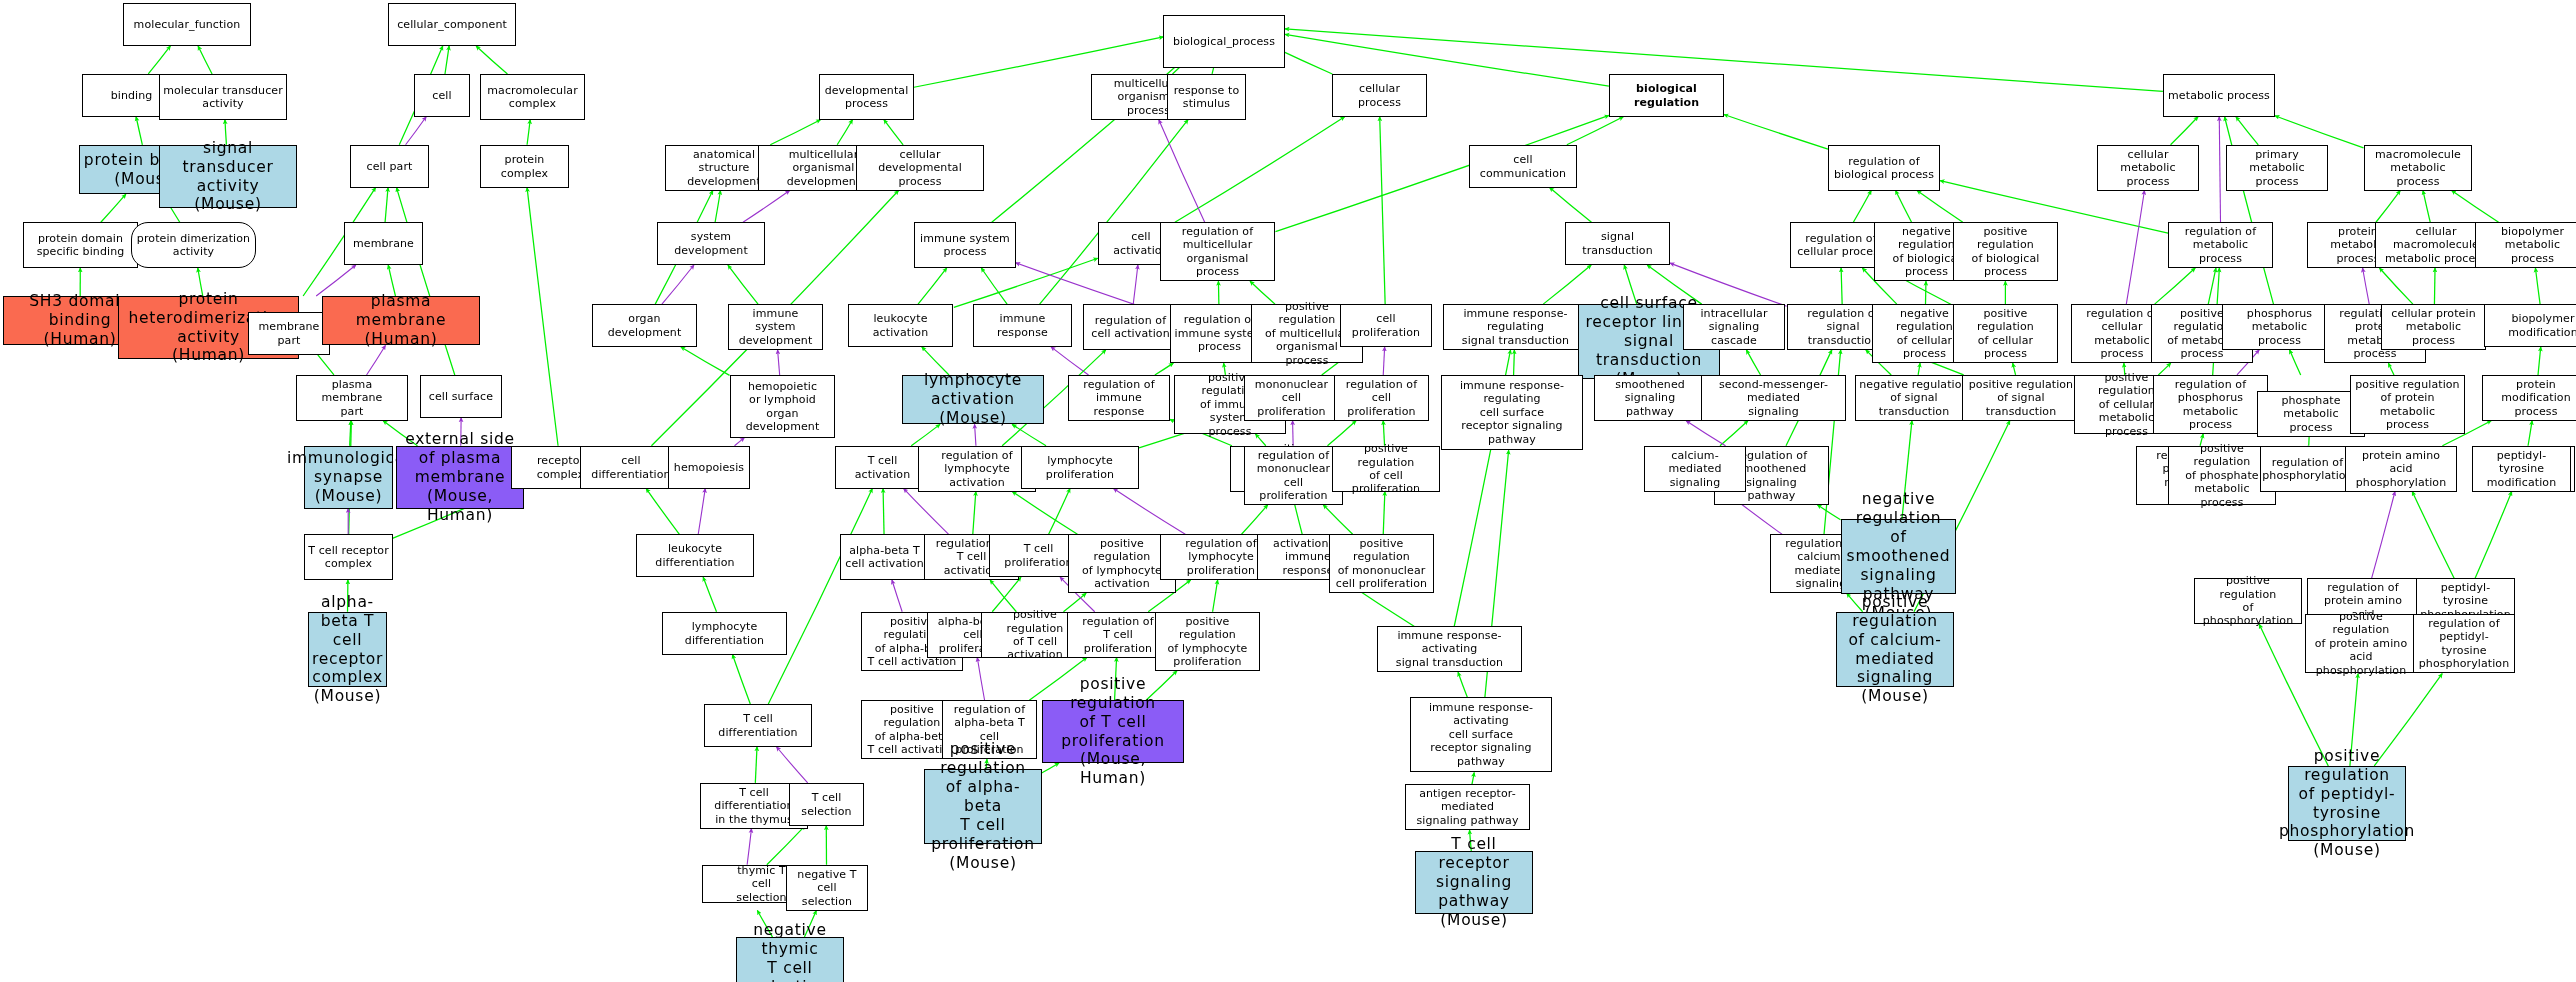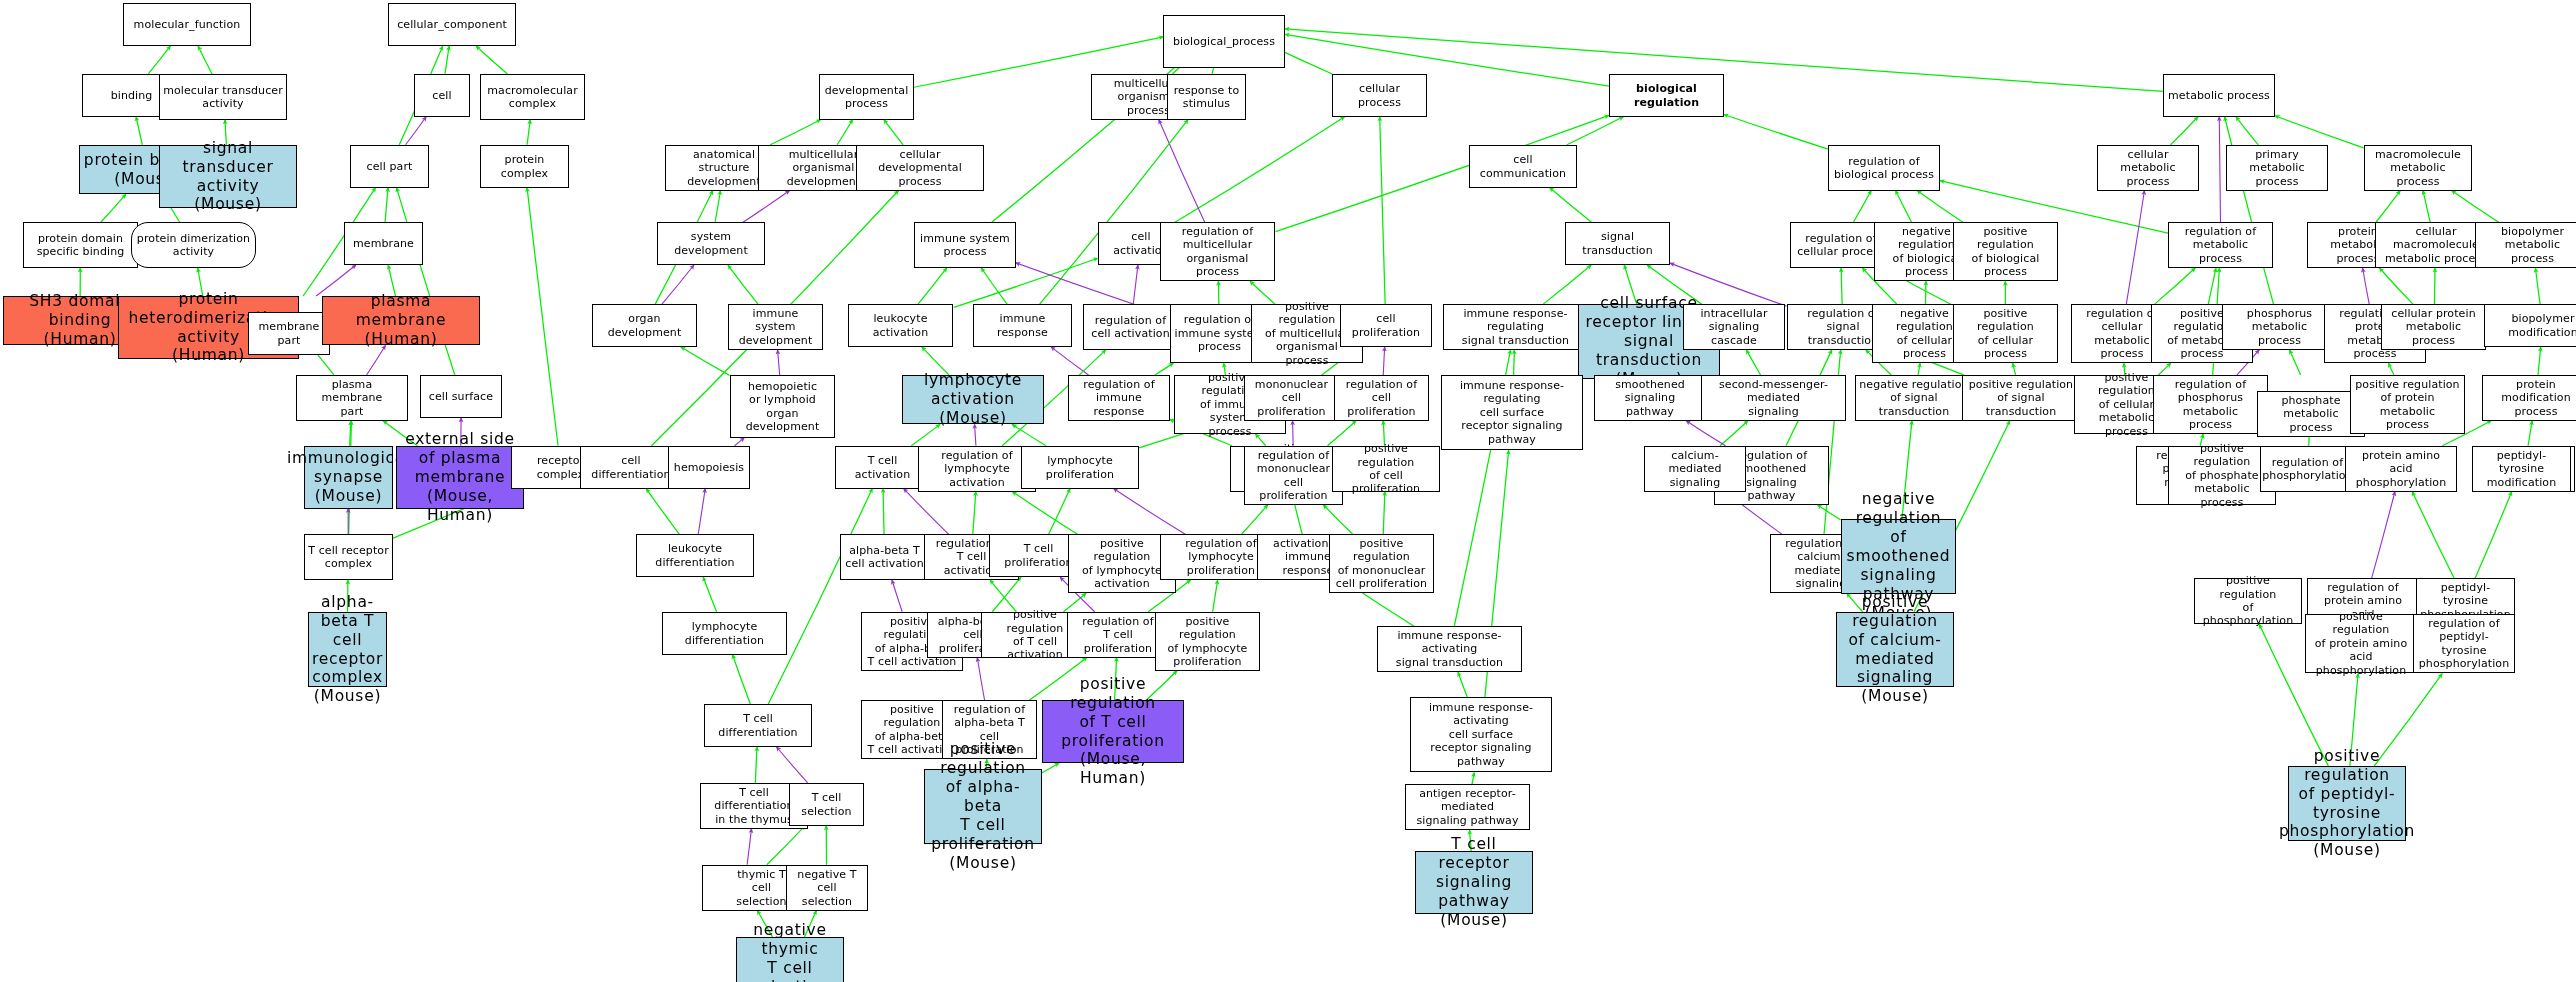--- a/index.html
+++ b/index.html
@@ -521,21 +521,21 @@
 (Mouse)</div>
     <div class="node white" style="left: 700px; top: 783px; width: 108px; height: 46px;">T cell differentiation
 in the thymus</div>
     <div class="node white" style="left: 789px; top: 783px; width: 75px; height: 43px;">T cell selection</div>
     <div class="node blue" style="left: 924px; top: 769px; width: 118px; height: 75px;">positive regulation
 of alpha-beta
 T cell proliferation
 (Mouse)</div>
     <div class="node white" style="left: 1405px; top: 784px; width: 125px; height: 46px;">antigen receptor-mediated
 signaling pathway</div>
-    <div class="node white" style="left: 702px; top: 865px; width: 86px; height: 46px; padding-left: 36px;">thymic T cell
+    <div class="node white" style="left: 702px; top: 865px; width: 86px; height: 38px; padding-left: 36px;">thymic T cell
 selection</div>
     <div class="node white" style="left: 786px; top: 865px; width: 82px; height: 46px;">negative T cell
 selection</div>
     <div class="node blue" style="left: 1415px; top: 851px; width: 118px; height: 63px;">T cell receptor
 signaling pathway
 (Mouse)</div>
     <div class="node blue" style="left: 736px; top: 937px; width: 108px; height: 63px;">negative thymic
 T cell selection
 (Mouse)</div>
   </div>

